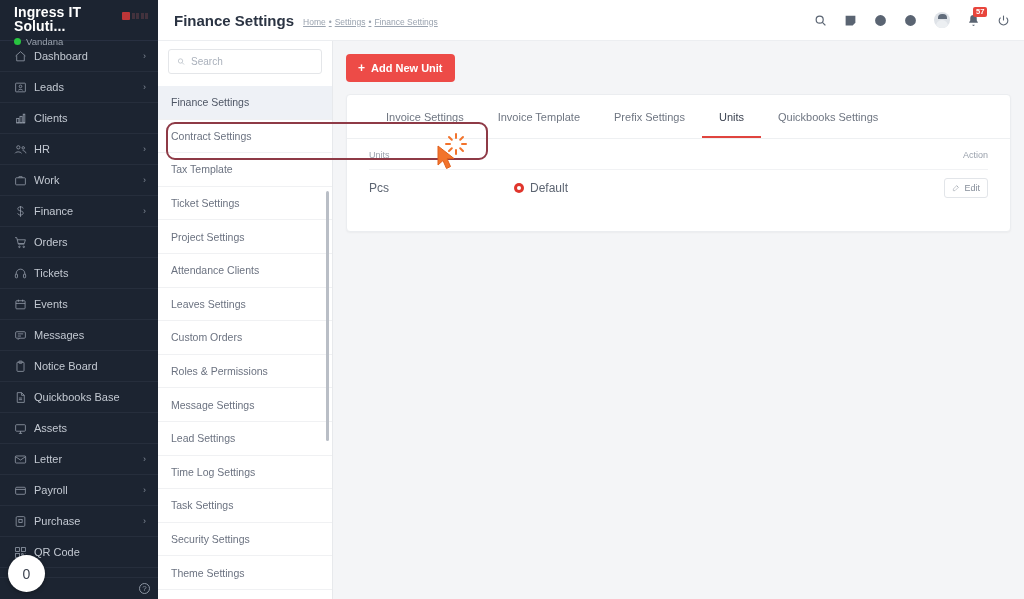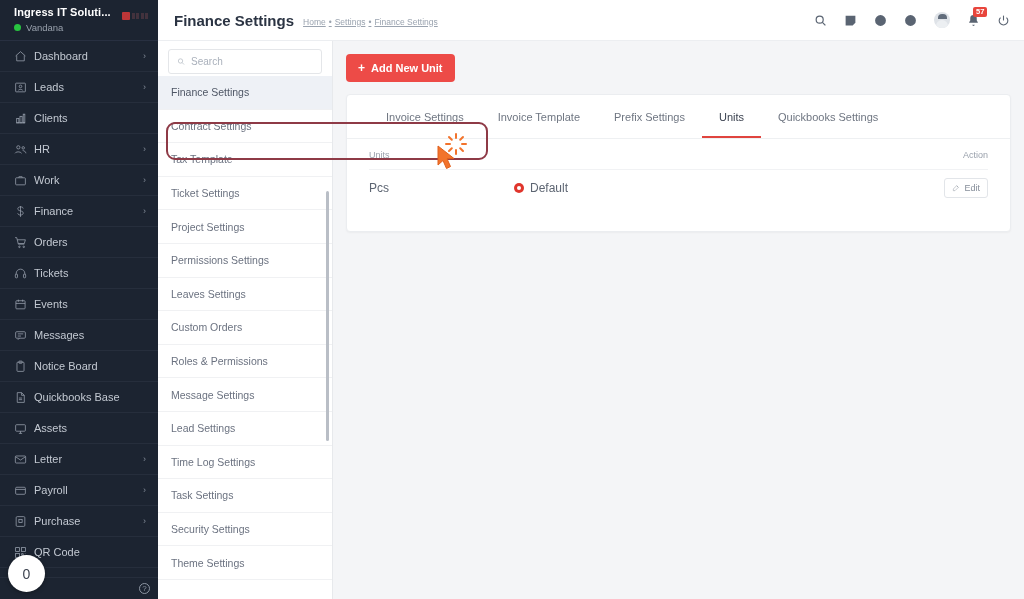--- a/index.html
+++ b/index.html
@@ -18,21 +18,21 @@
     flex: 0 0 158px;
     position: relative;
     overflow: hidden;
   }
   .sb-head {
     height: 41px;
     padding: 5px 10px 0 14px;
     display: flex; align-items: flex-start; justify-content: space-between;
     border-bottom: 1px solid #283041;
   }
-  .sb-company { font-size: 11px; font-weight: bold; color: #ffffff; letter-spacing: .1px; line-height: 14px; }
+  .sb-company { font-size: 14px; font-weight: bold; color: #ffffff; letter-spacing: .1px; line-height: 14px; }
   .sb-user { display: flex; align-items: center; gap: 5px; margin-top: 3px; }
   .sb-dot { width: 7px; height: 7px; border-radius: 50%; background: #28c440; display: inline-block; }
   .sb-username { font-size: 9.5px; color: #98a0ac; }
   .sb-logo { display: flex; align-items: center; gap: 2px; margin-top: 7px; opacity: .85; }
   .sb-logo-sq { width: 8px; height: 8px; background: #d93a3a; border-radius: 1px; }
   .sb-logo-bars { display: flex; gap: 1.5px; }
   .sb-logo-bars i { display: block; width: 3px; height: 6px; background: #4a3540; }
 
   .sb-nav { list-style: none; }
   .sb-item {
@@ -108,21 +108,21 @@
   .body { flex: 1; display: flex; min-height: 0; }
 
   
   .settings-col {
     width: 175px; flex: 0 0 175px;
     background: #ffffff;
     border-right: 1px solid #e7e9ec;
     position: relative;
     display: flex; flex-direction: column;
   }
-  .search-wrap { padding: 8px 10px 2px 10px; }
+  .search-wrap { padding: 8px 10px 12px 10px; }
   .search-box {
     height: 25px; border: 1px solid #e4e6e9; border-radius: 3px;
     display: flex; align-items: center; padding: 0 8px; gap: 6px;
     background: #fff;
   }
   .search-box svg { width: 9px; height: 9px; stroke: #9aa3af; fill: none; stroke-width: 1.6; }
   .search-input {
     border: none; outline: none; font-size: 10px; color: #51596a;
     font-family: "Liberation Sans", sans-serif; width: 100%; background: transparent;
   }
@@ -478,21 +478,21 @@
               </svg>
             <input class="search-input" type="text" placeholder="Search" style="">
           </div>
         </div>
         <div class="set-list" id="set-list">
             <div class="set-item active">Finance Settings</div>
             <div class="set-item">Contract Settings</div>
             <div class="set-item">Tax Template</div>
             <div class="set-item">Ticket Settings</div>
             <div class="set-item">Project Settings</div>
-            <div class="set-item">Permissions Settings</div>
+            <div class="set-item">Attendance Clients</div>
             <div class="set-item">Leaves Settings</div>
             <div class="set-item">Custom Orders</div>
             <div class="set-item">Roles &amp; Permissions</div>
             <div class="set-item">Message Settings</div>
             <div class="set-item">Lead Settings</div>
             <div class="set-item">Time Log Settings</div>
             <div class="set-item">Task Settings</div>
             <div class="set-item">Security Settings</div>
             <div class="set-item">Theme Settings</div>
           </div>

